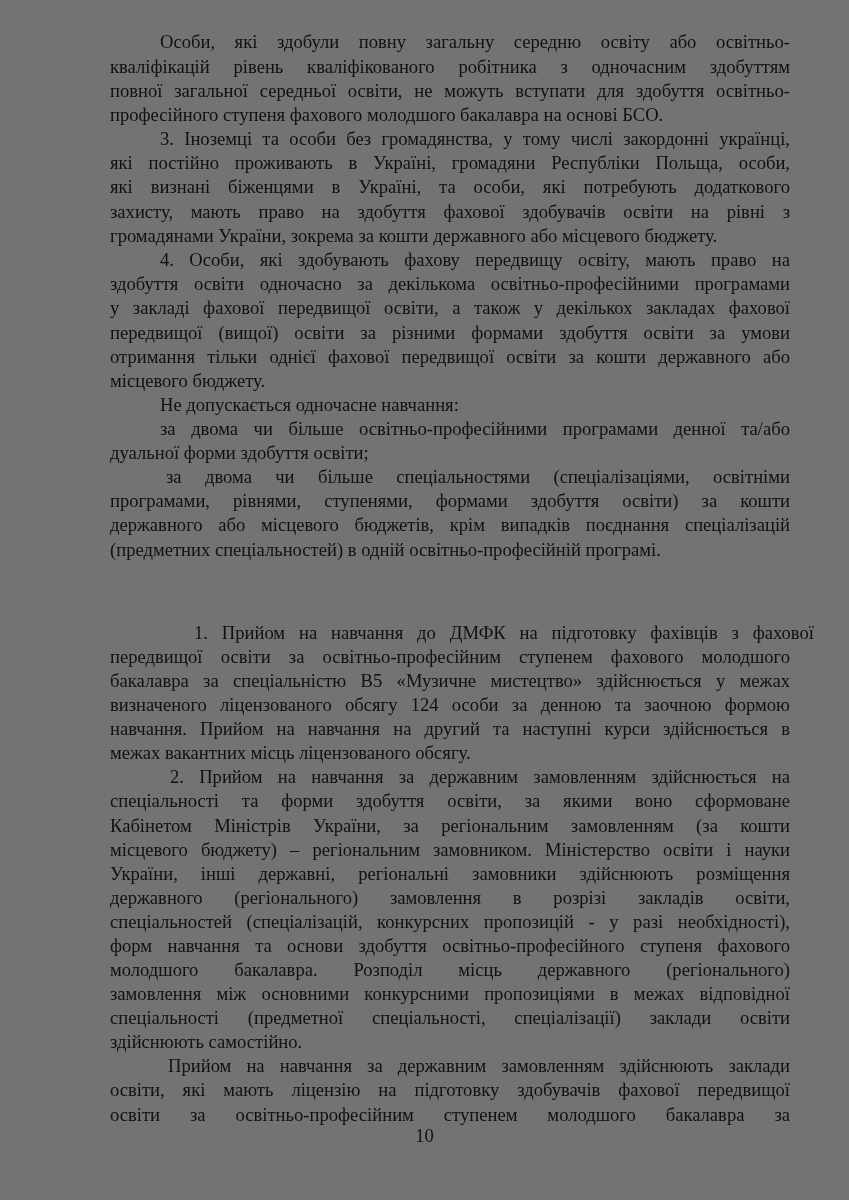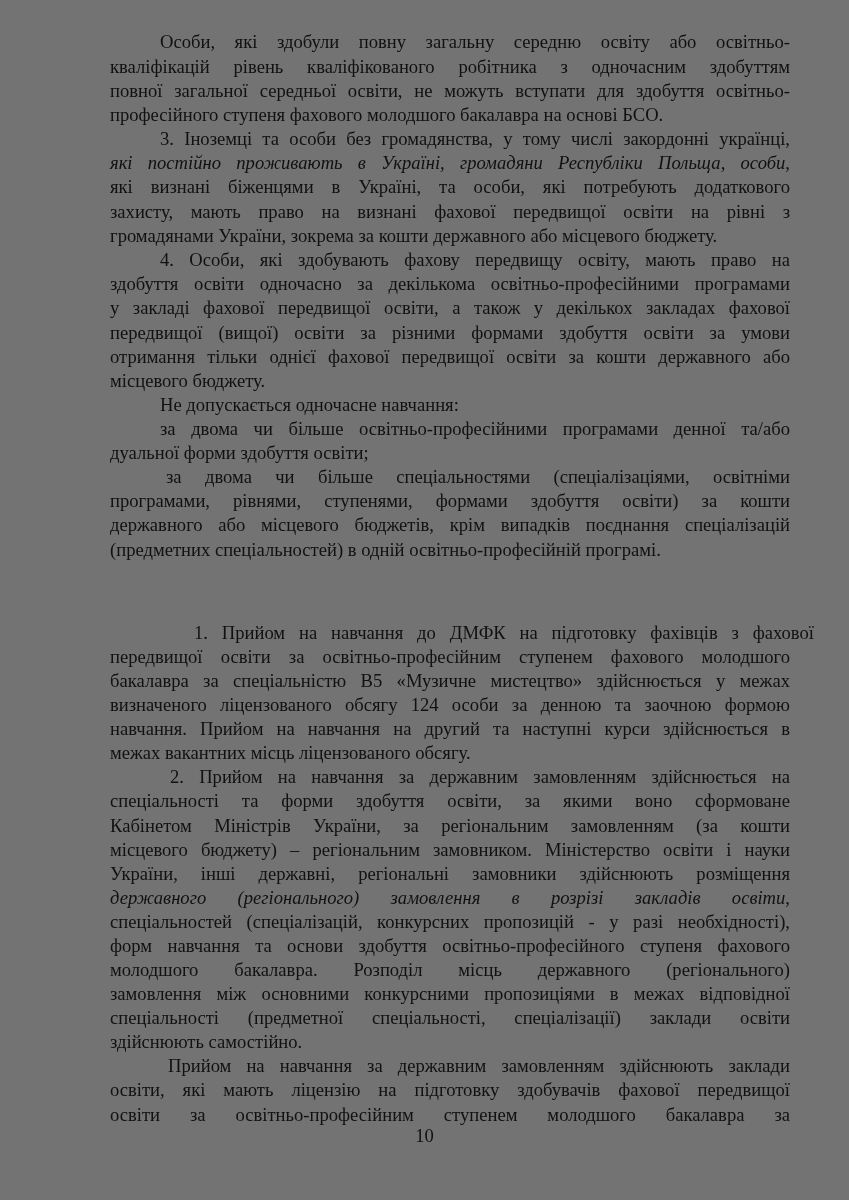--- a/index.html
+++ b/index.html
@@ -28,23 +28,23 @@
 </head>
 <body>
 
 <div class="page">
   <div id="upper">
       <div class="line" style="top: 30px; left: 160px; width: 630px;">Особи, які здобули повну загальну середню освіту або освітньо-</div>
       <div class="line" style="top: 55px; left: 110px; width: 680px;">кваліфікацій рівень кваліфікованого робітника з одночасним здобуттям</div>
       <div class="line" style="top: 79px; left: 110px; width: 680px;">повної загальної середньої освіти, не можуть вступати для здобуття освітньо-</div>
       <div class="line last" style="top: 103px; left: 110px; width: 680px;">професійного ступеня фахового молодшого бакалавра на основі БСО.</div>
       <div class="line" style="top: 127px; left: 160px; width: 630px;">3. Іноземці та особи без громадянства,  у тому числі закордонні українці,</div>
-      <div class="line" style="top: 151px; left: 110px; width: 680px; font-style: italic;">які постійно проживають в Україні, громадяни Республіки Польща, особи,</div>
+      <div class="line" style="top: 151px; left: 110px; width: 680px;">які постійно проживають в Україні, громадяни Республіки Польща, особи,</div>
       <div class="line" style="top: 175px; left: 110px; width: 680px;">які визнані біженцями в Україні, та особи, які потребують додаткового</div>
-      <div class="line" style="top: 200px; left: 110px; width: 680px;">захисту, мають право на визнані фахової передвищої освіти на рівні з</div>
+      <div class="line" style="top: 200px; left: 110px; width: 680px;">захисту, мають право на здобуття фахової здобувачів освіти на рівні з</div>
       <div class="line last" style="top: 224px; left: 110px; width: 680px;">громадянами України, зокрема за кошти державного або місцевого бюджету.</div>
       <div class="line" style="top: 248px; left: 160px; width: 630px;">4. Особи, які здобувають фахову передвищу освіту, мають право на</div>
       <div class="line" style="top: 272px; left: 110px; width: 680px;">здобуття освіти одночасно за декількома освітньо-професійними програмами</div>
       <div class="line" style="top: 296px; left: 110px; width: 680px;">у закладі фахової передвищої освіти, а також у декількох закладах фахової</div>
       <div class="line" style="top: 321px; left: 110px; width: 680px;">передвищої (вищої) освіти за різними формами здобуття освіти за умови</div>
       <div class="line" style="top: 345px; left: 110px; width: 680px;">отримання тільки однієї фахової передвищої освіти за кошти державного або</div>
       <div class="line last" style="top: 369px; left: 110px; width: 680px;">місцевого бюджету.</div>
       <div class="line last" style="top: 393px; left: 160px; width: 630px;">Не допускається одночасне навчання:</div>
       <div class="line" style="top: 417px; left: 160px; width: 630px;">за двома чи більше освітньо-професійними програмами денної та/або</div>
       <div class="line last" style="top: 441px; left: 110px; width: 680px;">дуальної форми здобуття освіти;</div>
@@ -58,21 +58,21 @@
       <div class="line" style="top: 645px; left: 110px; width: 680px;">передвищої освіти за освітньо-професійним ступенем фахового молодшого</div>
       <div class="line" style="top: 669px; left: 110px; width: 680px;">бакалавра за спеціальністю В5 «Музичне мистецтво» здійснюється у межах</div>
       <div class="line" style="top: 693px; left: 110px; width: 680px;">визначеного ліцензованого обсягу 124 особи за денною та заочною  формою</div>
       <div class="line" style="top: 717px; left: 110px; width: 680px;">навчання. Прийом на навчання на другий та наступні курси здійснюється в</div>
       <div class="line last" style="top: 741px; left: 110px; width: 680px;">межах вакантних місць ліцензованого обсягу.</div>
       <div class="line" style="top: 765px; left: 170px; width: 620px;">2. Прийом на навчання за державним замовленням здійснюється на</div>
       <div class="line" style="top: 789px; left: 110px; width: 680px;">спеціальності та форми здобуття освіти, за якими воно сформоване</div>
       <div class="line" style="top: 814px; left: 110px; width: 680px;">Кабінетом Міністрів України, за регіональним замовленням (за кошти</div>
       <div class="line" style="top: 838px; left: 110px; width: 680px;">місцевого бюджету) – регіональним замовником. Міністерство освіти і науки</div>
       <div class="line" style="top: 862px; left: 110px; width: 680px;">України, інші державні, регіональні замовники здійснюють розміщення</div>
-      <div class="line" style="top: 886px; left: 110px; width: 680px; font-style: italic;">державного (регіонального) замовлення в розрізі закладів освіти,</div>
+      <div class="line" style="top: 886px; left: 110px; width: 680px;">державного (регіонального) замовлення в розрізі закладів освіти,</div>
       <div class="line" style="top: 910px; left: 110px; width: 680px;">спеціальностей (спеціалізацій, конкурсних пропозицій - у разі необхідності),</div>
       <div class="line" style="top: 934px; left: 110px; width: 680px;">форм навчання та основи здобуття освітньо-професійного ступеня фахового</div>
       <div class="line" style="top: 958px; left: 110px; width: 680px;">молодшого бакалавра. Розподіл місць державного (регіонального)</div>
       <div class="line" style="top: 982px; left: 110px; width: 680px;">замовлення між основними конкурсними пропозиціями в межах відповідної</div>
       <div class="line" style="top: 1006px; left: 110px; width: 680px;">спеціальності (предметної спеціальності, спеціалізації) заклади освіти</div>
       <div class="line last" style="top: 1030px; left: 110px; width: 680px;">здійснюють самостійно.</div>
       <div class="line" style="top: 1054px; left: 168px; width: 622px;">Прийом на навчання за державним замовленням здійснюють заклади</div>
       <div class="line" style="top: 1078px; left: 110px; width: 680px;">освіти, які мають ліцензію на підготовку здобувачів фахової передвищої</div>
       <div class="line" style="top: 1103px; left: 110px; width: 680px;">освіти за освітньо-професійним ступенем молодшого бакалавра за</div>
     </div>

